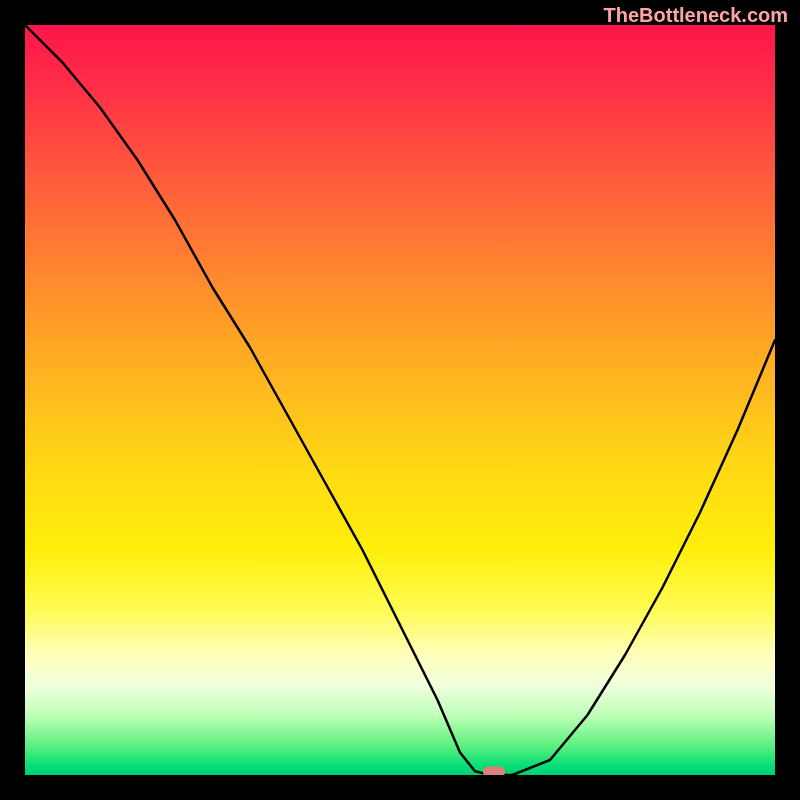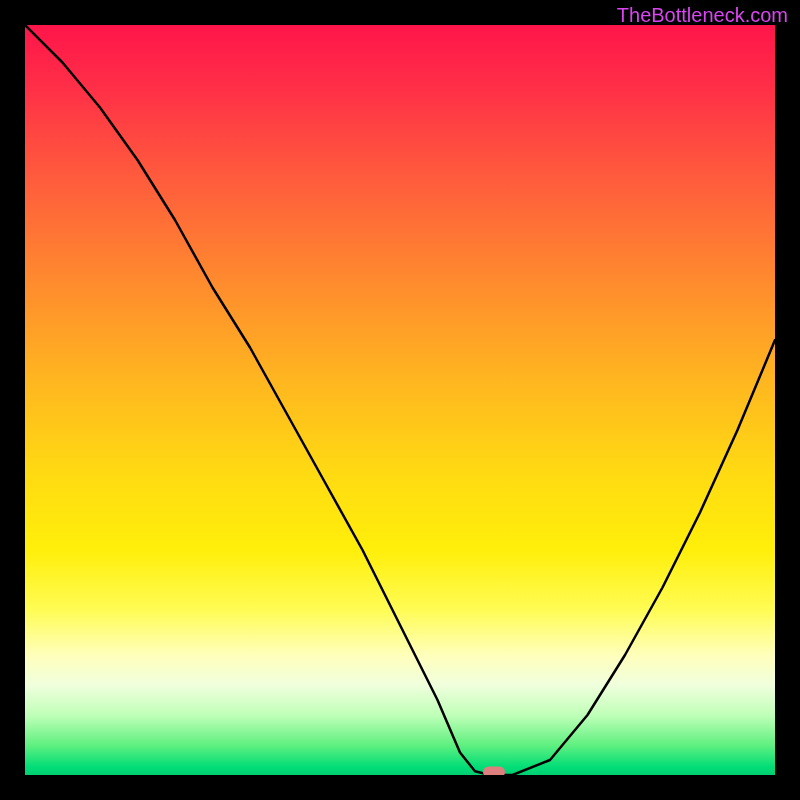--- a/index.html
+++ b/index.html
@@ -9,22 +9,22 @@
     background: #000;
     position: relative;
     font-family: Arial, sans-serif;
     overflow: hidden;
   }
   .watermark {
     position: absolute;
     top: 4px;
     right: 12px;
     font-size: 20px;
-    font-weight: normal;
-    color: #d946ef;
+    font-weight: bold;
+    color: #fca5a5;
     z-index: 10;
   }
   .plot-area {
     position: absolute;
     left: 25px;
     top: 25px;
     width: 750px;
     height: 750px;
     overflow: hidden;
   }

